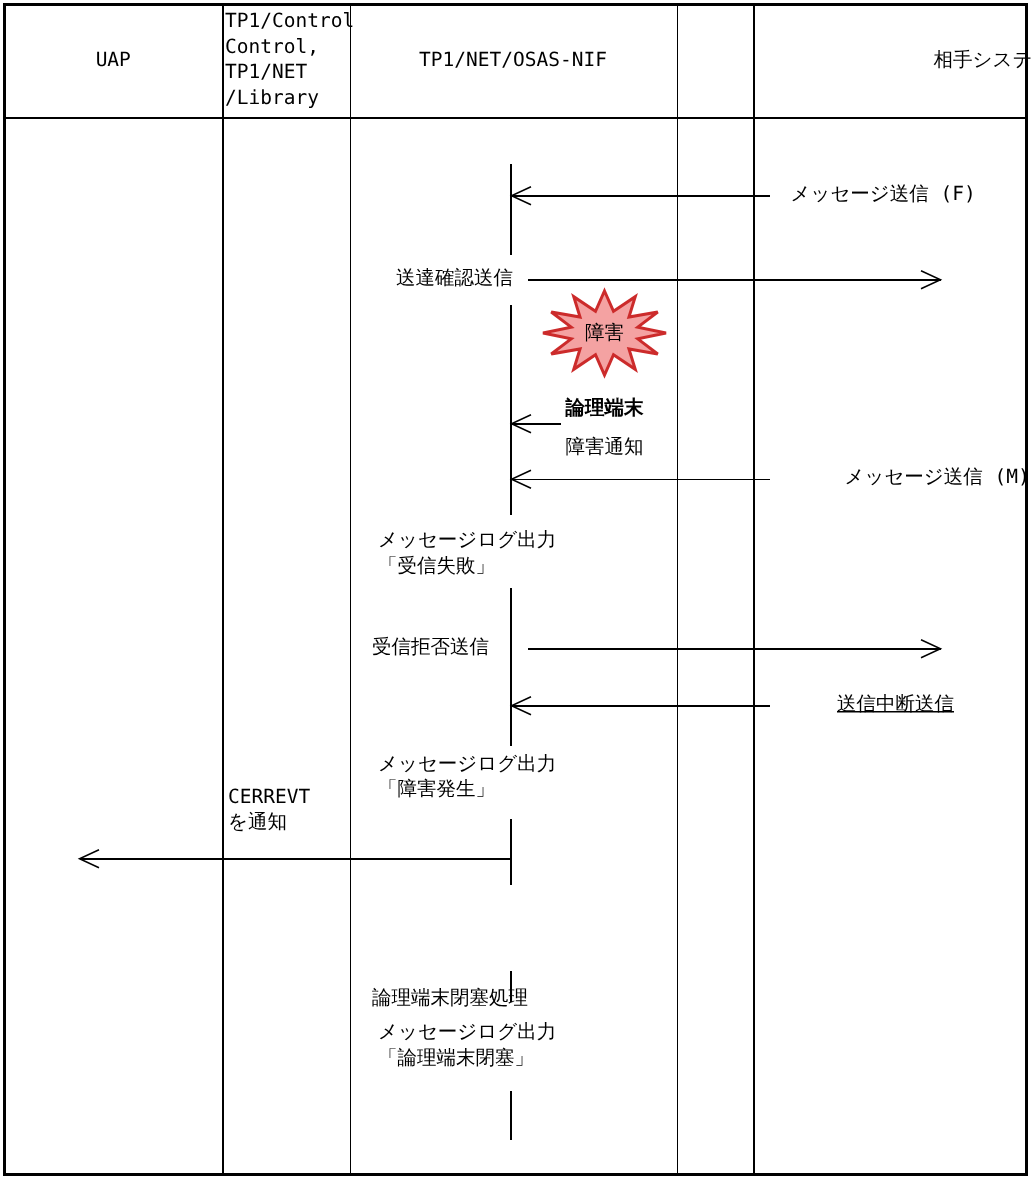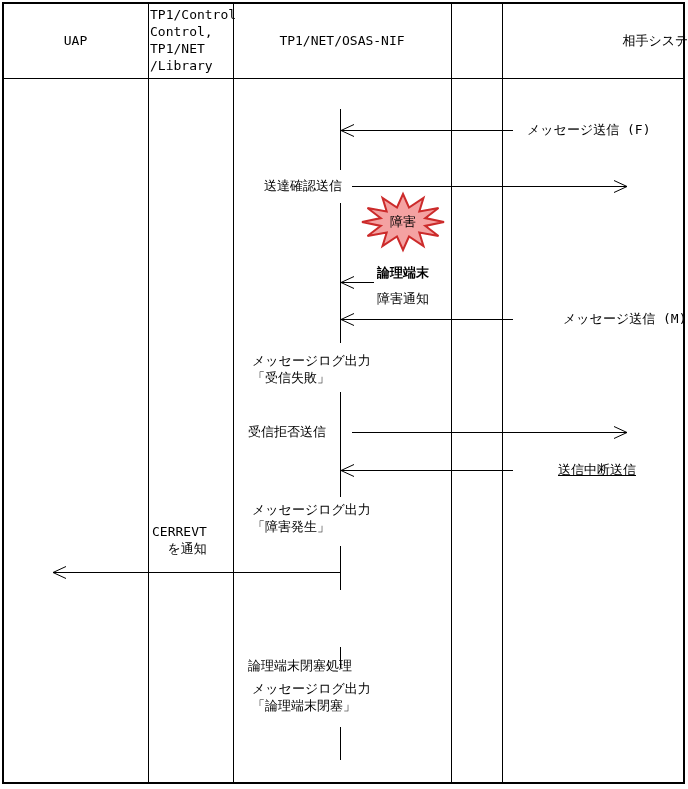--- a/index.html
+++ b/index.html
@@ -72,18 +72,18 @@
     <div class="albl" style="top: 178px; right: 346px;">送達確認送信</div>
     <div class="albl" style="top: 311px; left: 527px; margin-left: 36px;">メッセージ送信 (M)</div>
     <div class="albl" style="top: 424px; right: 362px;">受信拒否送信</div>
     <div class="albl" style="top: 462px; left: 558px; text-decoration: underline;">送信中断送信</div>
     <div class="txt" style="left: 377px; top: 264px; font-weight: bold;">論理端末</div>
     <div class="txt" style="left: 377px; top: 290px;">障害通知</div>
     <div class="txt" style="left: 252px; top: 352px;">メッセージログ出力
 「受信失敗」</div>
     <div class="txt" style="left: 252px; top: 501px;">メッセージログ出力
 「障害発生」</div>
-    <div class="txt" style="left: 152px; top: 523px; text-align: right;">CERREVT
+    <div class="txt" style="left: 152px; top: 523px;">CERREVT
 を通知</div>
     <div class="txt" style="left: 248px; top: 609px; margin-top: 48px;">論理端末閉塞処理</div>
     <div class="txt" style="left: 252px; top: 680px;">メッセージログ出力
 「論理端末閉塞」</div>
   </div>
 
 </body></html>

